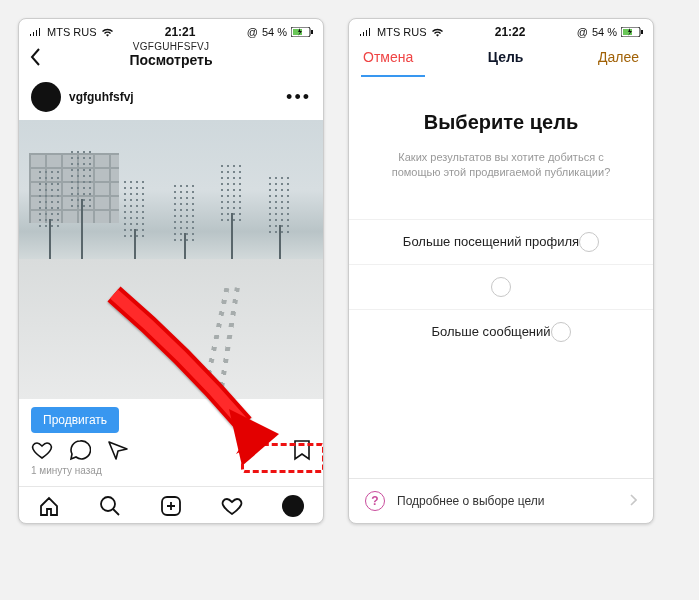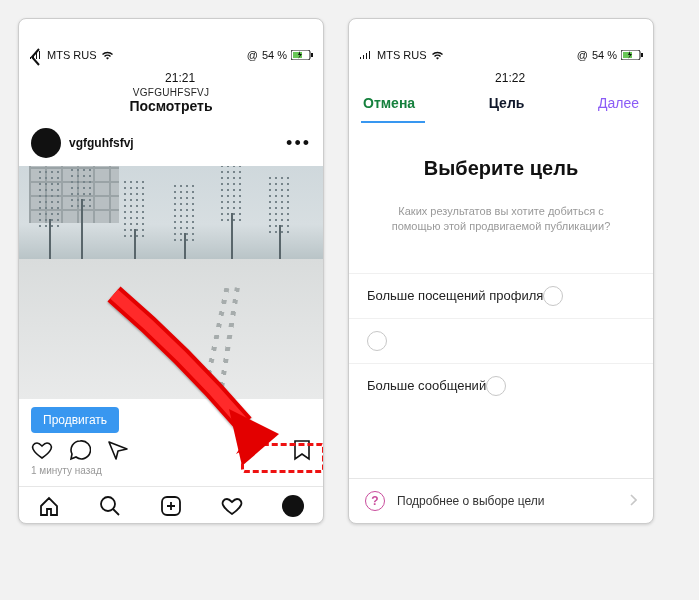--- a/index.html
+++ b/index.html
@@ -9,21 +9,21 @@
     width: 306px; height: 506px; background: #fff;
     border: 1px solid #ccc; border-radius: 8px;
     box-shadow: 0 1px 3px rgba(0,0,0,.15);
     position: relative; overflow: hidden;
     display: flex; flex-direction: column;
   }
   .statusbar {
     display: flex; justify-content: space-between; align-items: center;
     font-size: 11px; padding: 6px 10px 2px; color: #111; font-weight: 500;
   }
-  .statusbar .sb-center { font-weight: 400; font-size: 12px; margin-top: 46px; }
+  .statusbar .sb-center { font-weight: 700; font-size: 12px; }
   .sb-left, .sb-right { display: flex; align-items: center; gap: 4px; }
   .sb-right svg, .sb-left svg { display: block; }
 
   
   .s1-header { text-align: center; padding: 0 12px 6px; }
   .s1-username { font-size: 10px; color: #262626; letter-spacing: .3px; }
   .s1-title { font-size: 14px; font-weight: 700; color: #111; }
   .s1-back { position: absolute; top: 28px; left: 10px; }
 
   .post-head { display: flex; align-items: center; padding: 8px 12px; gap: 8px; }
@@ -71,31 +71,31 @@
   .tabbar { border-top:1px solid #e6e6e6; display:flex; justify-content:space-around;
     align-items:center; padding:8px 0 6px; margin-top:auto; }
   .tabbar-dot { width:22px; height:22px; border-radius:50%; background:#111; }
 
   
   .arrow-svg { position:absolute; pointer-events:none; z-index:10; }
 
   
   .s2-header { display:flex; justify-content:space-between; align-items:center;
     padding:8px 14px 10px; font-size:14px; }
-  .s2-cancel { color:#15803d; font-weight:700; }
+  .s2-cancel { color:#ef4444; font-weight:400; }
   .s2-title { font-weight:700; color:#0f172a; }
-  .s2-next { color:#8b5cf6; }
+  .s2-next { color:#a16207; }
   .s2-underline { height:2px; background:#3897f0; width:64px; margin-left:12px; }
 
   .goal-heading { text-align:center; font-size:20px; font-weight:700; color:#111;
-    margin-top:34px; margin-bottom:24px; }
+    margin-top:34px; margin-bottom:16px; }
   .goal-sub { text-align:center; font-size:11px; color:#999; padding:0 26px;
     line-height:1.4; margin-bottom:38px; }
 
-  .goal-option { display:flex; justify-content:flex-start; align-items:center;
+  .goal-option { display:flex; justify-content:center; align-items:center;
     padding:12px 18px; font-size:13px; color:#222; border-top:1px solid #f0f0f0; }
   .goal-option:last-of-type{ border-bottom:1px solid #f0f0f0; }
   .radio { width:20px; height:20px; border:1.5px solid #c7c7c7; border-radius:50%; }
 
   .learn-more { border-top:1px solid #e6e6e6; display:flex; align-items:center;
     gap:12px; padding:12px 16px; font-size:12px; color:#333; font-weight:500;
     margin-top:auto; }
   .q-icon { width:20px; height:20px; border:1.5px solid #c94c9c; border-radius:50%;
     color:#c94c9c; font-size:12px; font-weight:700; display:flex;
     align-items:center; justify-content:center; }

